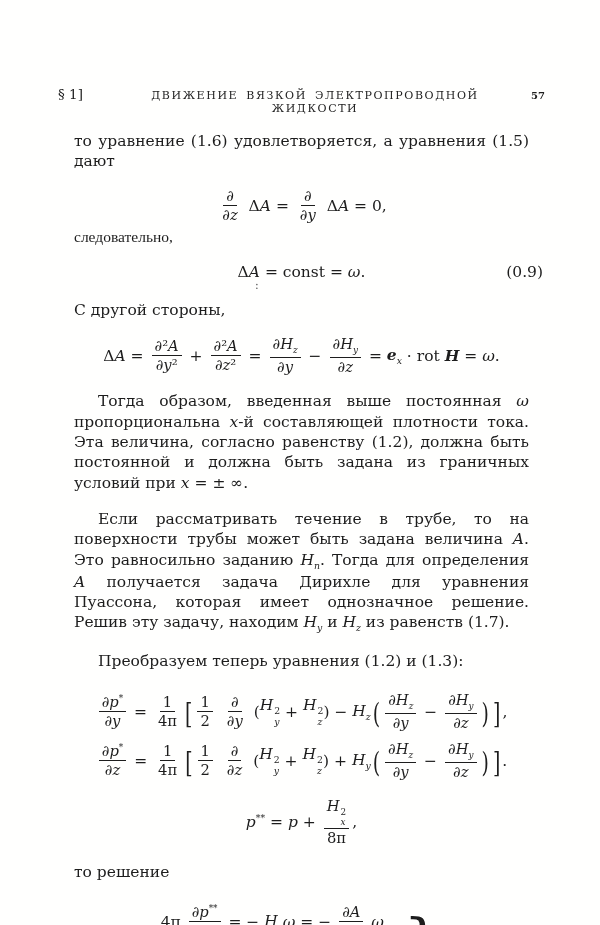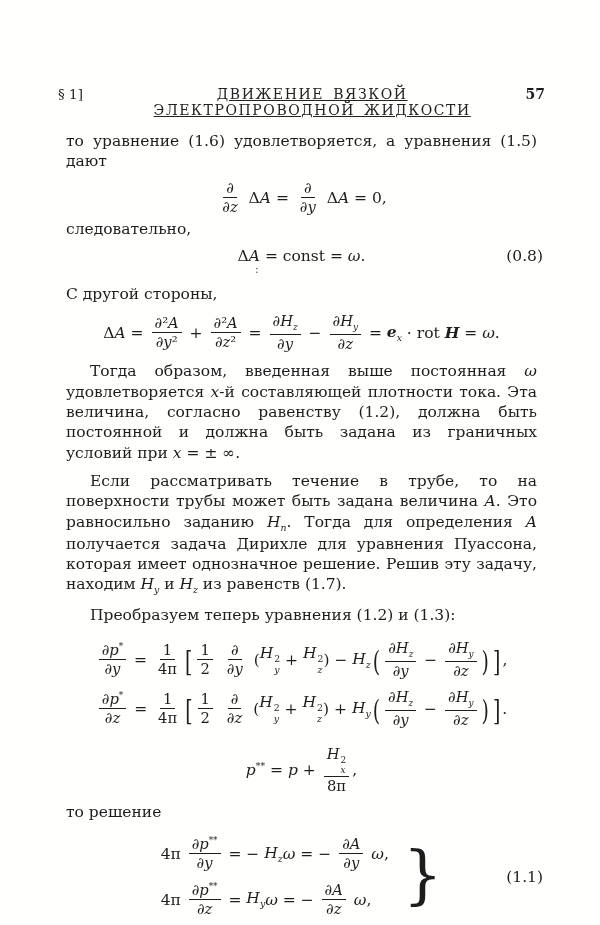--- a/index.html
+++ b/index.html
@@ -7,28 +7,28 @@
     width:600px;height:925px;box-sizing:border-box;
     padding:86px 55px 0 58px;
     background:#fffffe;
     font-family:"DejaVu Serif","Liberation Serif",serif;
     color:#1d1d1d;
     overflow:hidden;
   }
   
   .header{display:flex;align-items:baseline;margin-bottom:13px;}
   .sec{font-size:13.5px;margin-right:30px;white-space:pre;}
-  .htitle{flex:1;text-align:center;font-size:14px;letter-spacing:1.6px;word-spacing:3px;color:#222;text-decoration:underline;}
-  .pnum{font-size:14px;font-weight:bold;margin-left:14px;}
+  .htitle{flex:1;text-align:center;font-size:11px;letter-spacing:1.6px;word-spacing:3px;color:#222;}
+  .pnum{font-size:10px;font-weight:bold;margin-left:14px;}
   
-  p{margin:8px;font-size:15.5px;line-height:1.31;text-align:justify;}
+  p{margin:16px;font-size:15.5px;line-height:1.31;text-align:justify;}
   .noindent{text-indent:0;}
   .para{text-indent:24px;}
   .stretch{text-align-last:justify;}
-  .lead{margin-top:3px;}
+  .lead{margin-top:3px;font-family:Liberation Serif, serif;}
   
   .eqrow{display:flex;justify-content:center;align-items:center;font-size:15.5px;position:relative;flex-wrap:nowrap;}
   .eqrow .rm{white-space:pre;}
   .it{font-style:italic;}
   .bit{font-style:italic;font-weight:bold;}
   .frac{display:inline-flex;flex-direction:column;align-items:center;margin:0 3px;text-align:center;}
   .frac .num,.frac .den{display:block;line-height:1.12;font-size:0.95em;padding:0 3px;white-space:pre;}
   .frac .num{border-bottom:1px solid #1d1d1d;padding-bottom:1px;}
   .frac .den{padding-top:1px;}
   .scw{display:inline;white-space:pre;}
@@ -82,21 +82,21 @@
   <p class="noindent lead">следовательно,</p>
 
   <div class="eqrow m-f2">
     <span class="eqbody eqrow">
         <span class="rm">Δ</span>
         <span class="it">A</span>
         <span class="rm"> = const = </span>
         <span class="it">ω</span>
         <span class="rm">.</span>
       </span>
-    <span class="eqno">(0.8)</span>
+    <span class="eqno">(0.9)</span>
   </div>
 
   <div class="artifact">:</div>
 
   <p class="noindent" style="margin-top:10px;">С другой стороны,</p>
 
   <div class="eqrow m-f3">
       <span class="rm">Δ</span>
       <span class="it">A</span>
       <span class="rm"> = </span>
@@ -121,21 +121,21 @@
       </span>
       <span class="rm"> = </span>
       <span class="scw"><span class="bit">e</span><sub><span class="it">x</span></sub></span>
       <span class="rm"> · rot </span>
       <span class="bit">H</span>
       <span class="rm"> = </span>
       <span class="it">ω</span>
       <span class="rm">.</span>
     </div>
 
-  <p class="para"><span class="rm">Тогда образом, введенная выше постоянная </span><span class="it">ω</span><span class="rm"> удовлетворяется </span><span class="it">x</span><span class="rm">-й составляющей плотности тока. Эта величина, согласно равенству (1.2), должна быть постоянной и должна быть задана из граничных условий при </span><span class="it">x</span><span class="rm"> = ± ∞.</span></p>
+  <p class="para"><span class="rm">Тогда образом, введенная выше постоянная </span><span class="it">ω</span><span class="rm"> пропорциональна </span><span class="it">x</span><span class="rm">-й составляющей плотности тока. Эта величина, согласно равенству (1.2), должна быть постоянной и должна быть задана из граничных условий при </span><span class="it">x</span><span class="rm"> = ± ∞.</span></p>
   <p class="para"><span class="rm">Если рассматривать течение в трубе, то на поверхности трубы может быть задана величина </span><span class="it">A</span><span class="rm">. Это равносильно заданию </span><span class="scw"><span class="it">H</span><sub><span class="it">n</span></sub></span><span class="rm">. Тогда для определения </span><span class="it">A</span><span class="rm"> получается задача Дирихле для уравнения Пуассона, которая имеет однозначное решение. Решив эту задачу, находим </span><span class="scw"><span class="it">H</span><sub><span class="it">y</span></sub></span><span class="rm"> и </span><span class="scw"><span class="it">H</span><sub><span class="it">z</span></sub></span><span class="rm"> из равенств (1.7).</span></p>
   <p class="para"><span class="rm">Преобразуем теперь уравнения (1.2) и (1.3):</span></p>
 
   <div class="eqstack">
     <div class="eqrow">
         <span class="frac">
           <span class="num"><span class="rm">∂</span><span class="scw"><span class="it">p</span><sup><span class="rm">*</span></sup></span></span>
           <span class="den"><span class="rm">∂</span><span class="it">y</span></span>
         </span>
         <span class="rm"> = </span>

